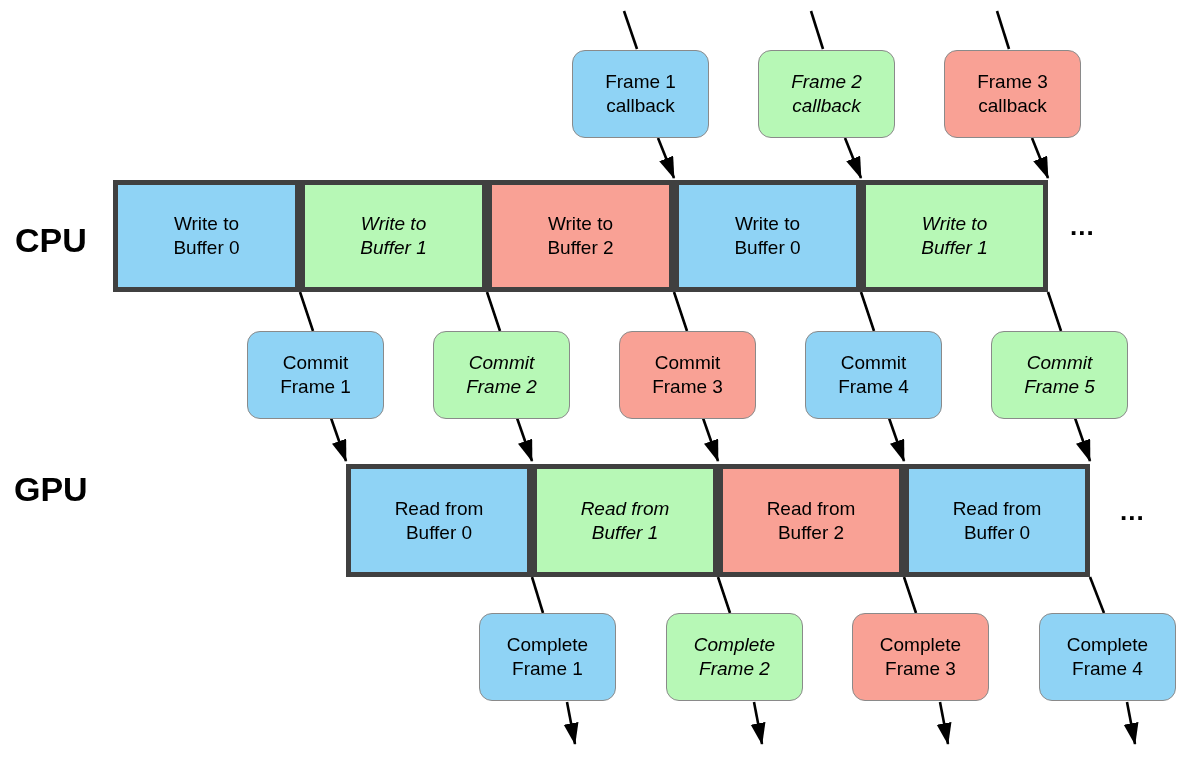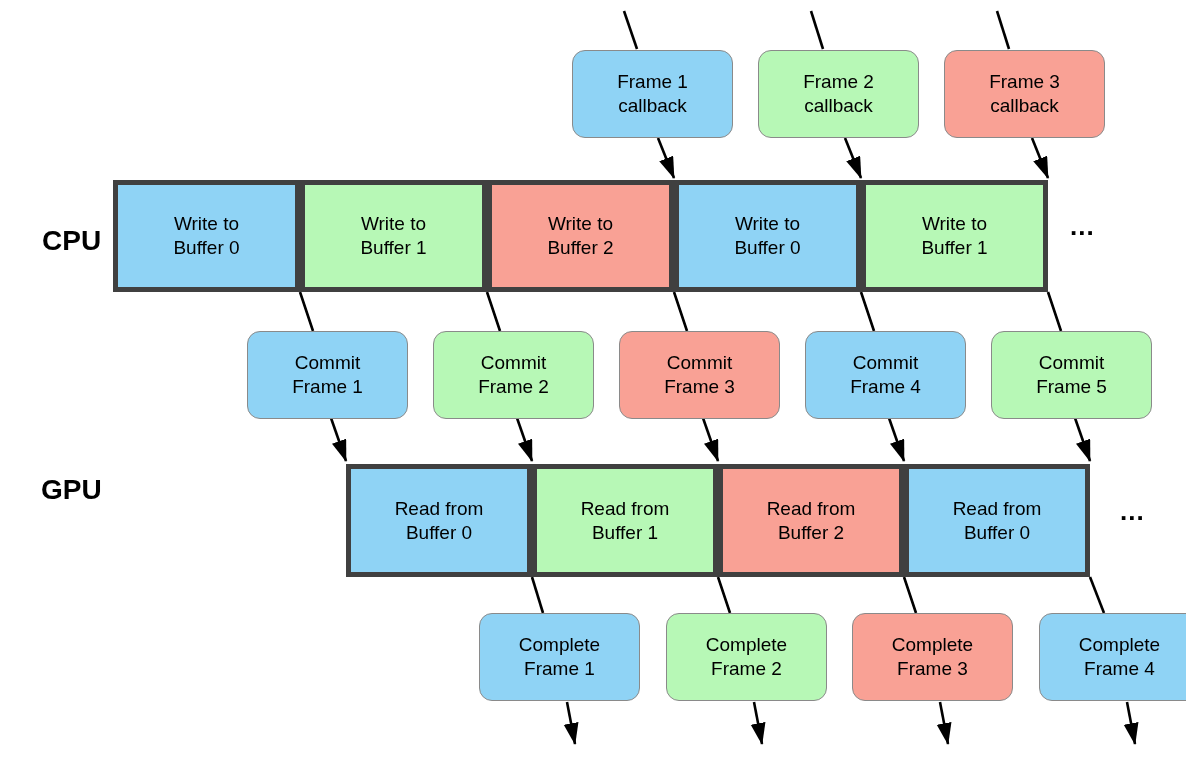--- a/index.html
+++ b/index.html
@@ -19,35 +19,34 @@
     display: flex;
     align-items: center;
     justify-content: center;
     text-align: center;
     white-space: pre-line;
     font-size: 19px;
     line-height: 24px;
     box-sizing: border-box;
   }
   .rbox {
-    width: 161px;
+    width: 137px;
     height: 88px;
     border: 1.5px solid #8a8a8a;
     border-radius: 13px;
   }
   .seg { border: 5px solid #404040; }
   .c-blue   { background: #8fd3f5; }
-  .c-green  { background: #b7f8b6; }
+  .c-green  { background: #b7f8b6; font-style: italic; }
   .c-salmon { background: #f9a195; }
   .rowlabel {
     position: absolute;
     font-weight: bold;
-    font-size: 28px;
+    font-size: 34px;
     line-height: 25px;
-    margin-left: 27px;
   }
   .ellipsis {
     position: absolute;
     font-weight: bold;
     font-size: 26px;
     line-height: 26px;
     letter-spacing: 1px;
   }
 </style>
 </head>

